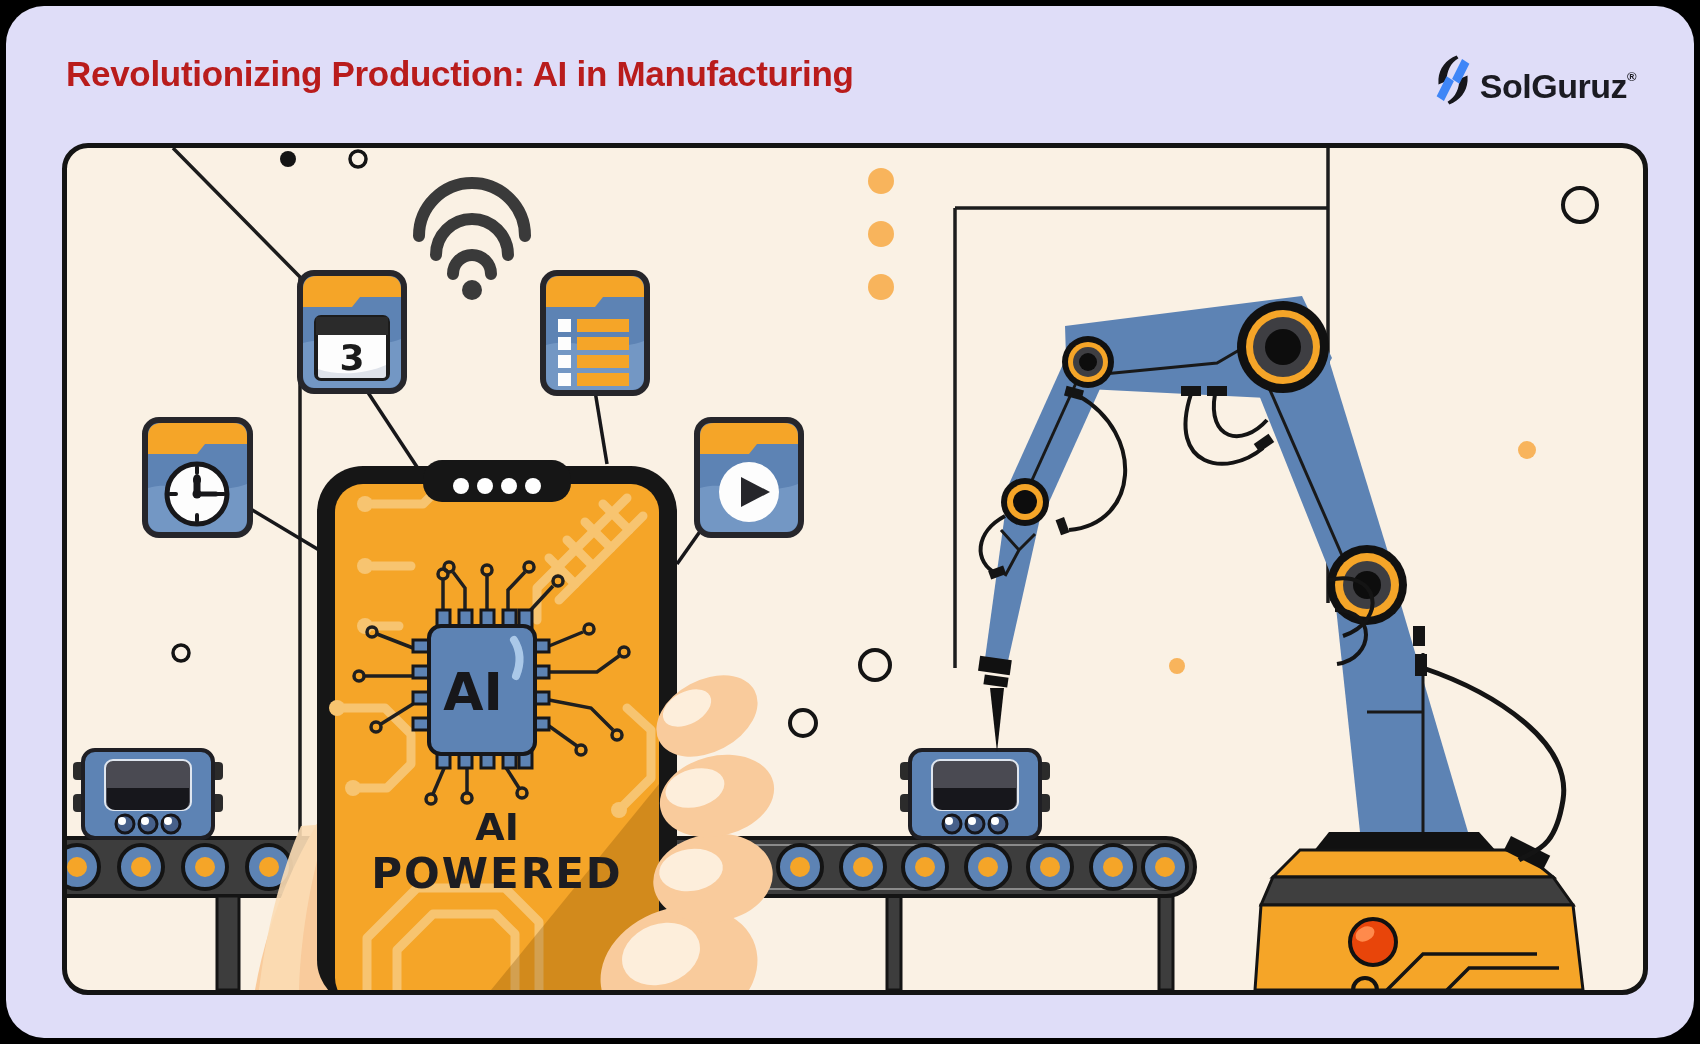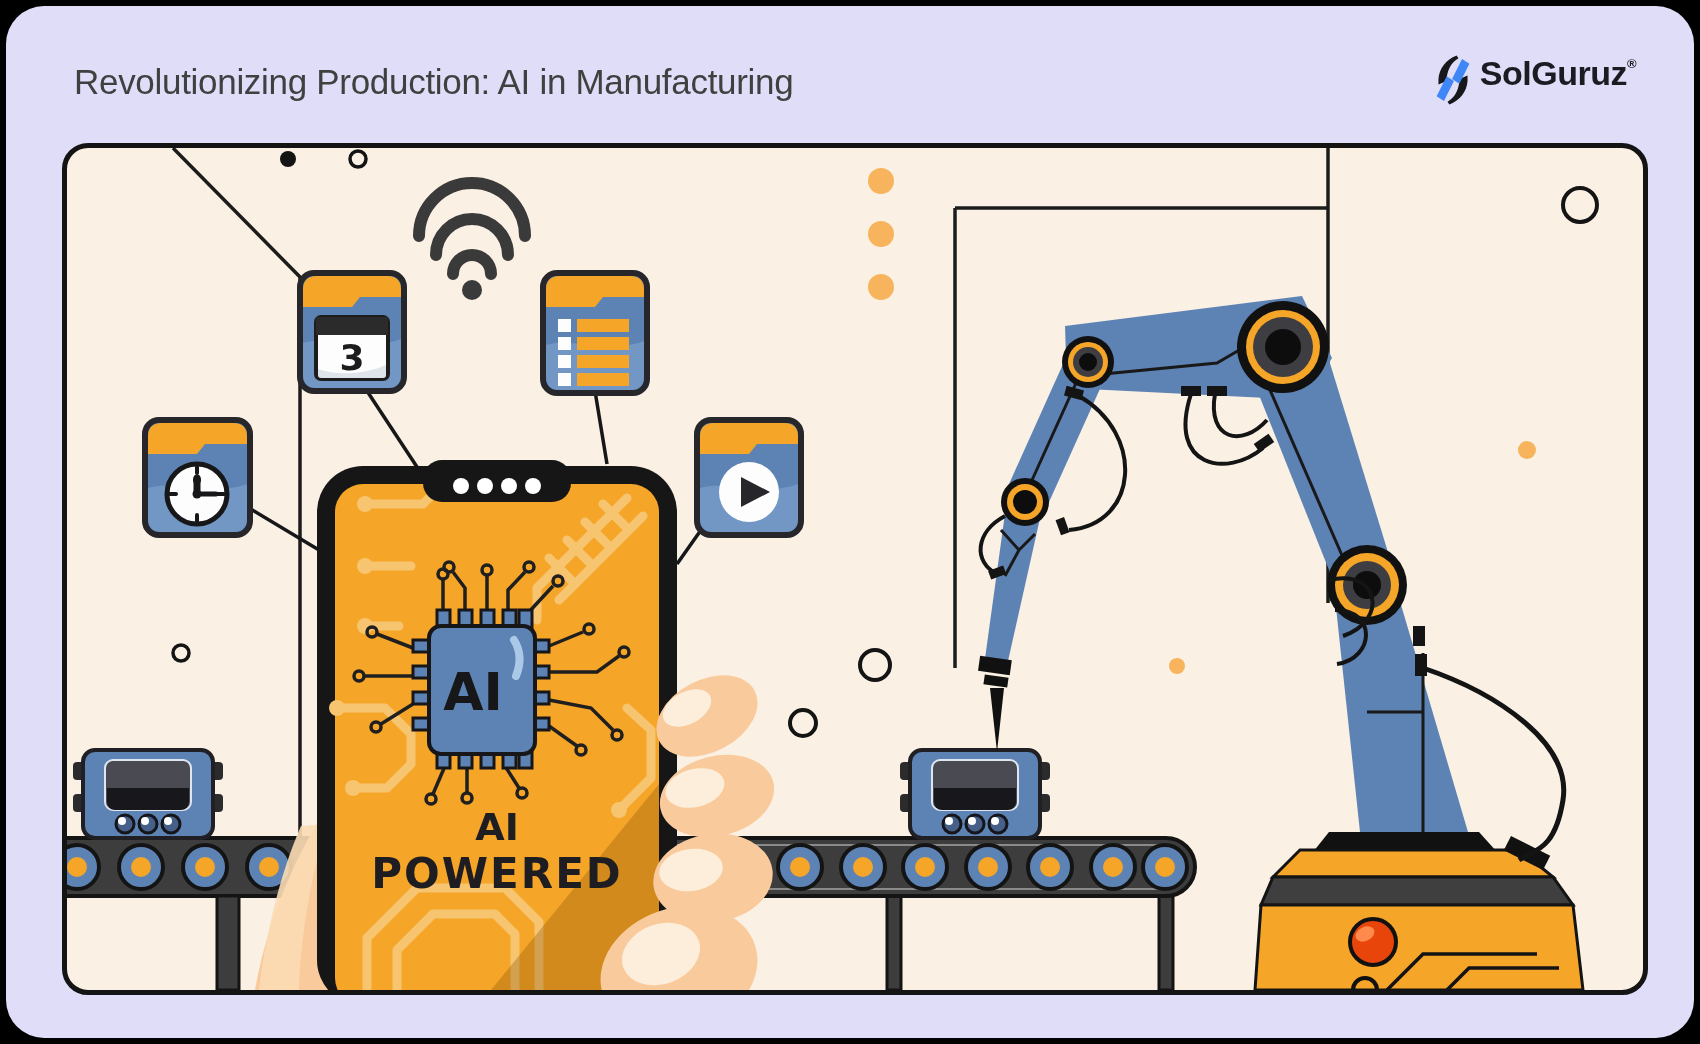--- a/index.html
+++ b/index.html
@@ -11,29 +11,29 @@
     overflow:hidden;
   }
   .page{
     position:absolute;inset:6px;
     background:#dfddf8;
     border-radius:38px;
     overflow:hidden;
   }
   .page-title{
     position:absolute;left:56px;top:44px;
-    margin:12px;
-    font-size:35px;font-weight:400;
+    margin:4px;
+    font-size:35px;font-weight:700;
     letter-spacing:-0.3px;
-    color:#404040;
+    color:#b91c1c;
     font-family:"Liberation Sans", sans-serif;
   }
   .brand{
     position:absolute;right:58px;top:48px;
-    display:flex;align-items:flex-start;gap:7px;
+    display:flex;align-items:flex-end;gap:7px;
   }
   .brand-text{
     font-size:34px;font-weight:700;color:#1b1b22;
     letter-spacing:-0.5px;
     display:flex;align-items:flex-start;
   }
   .brand-reg{font-size:13px;font-weight:700;margin-top:2px;}
   .panel{
     position:absolute;left:56px;top:137px;
     width:1576px;height:842px;

